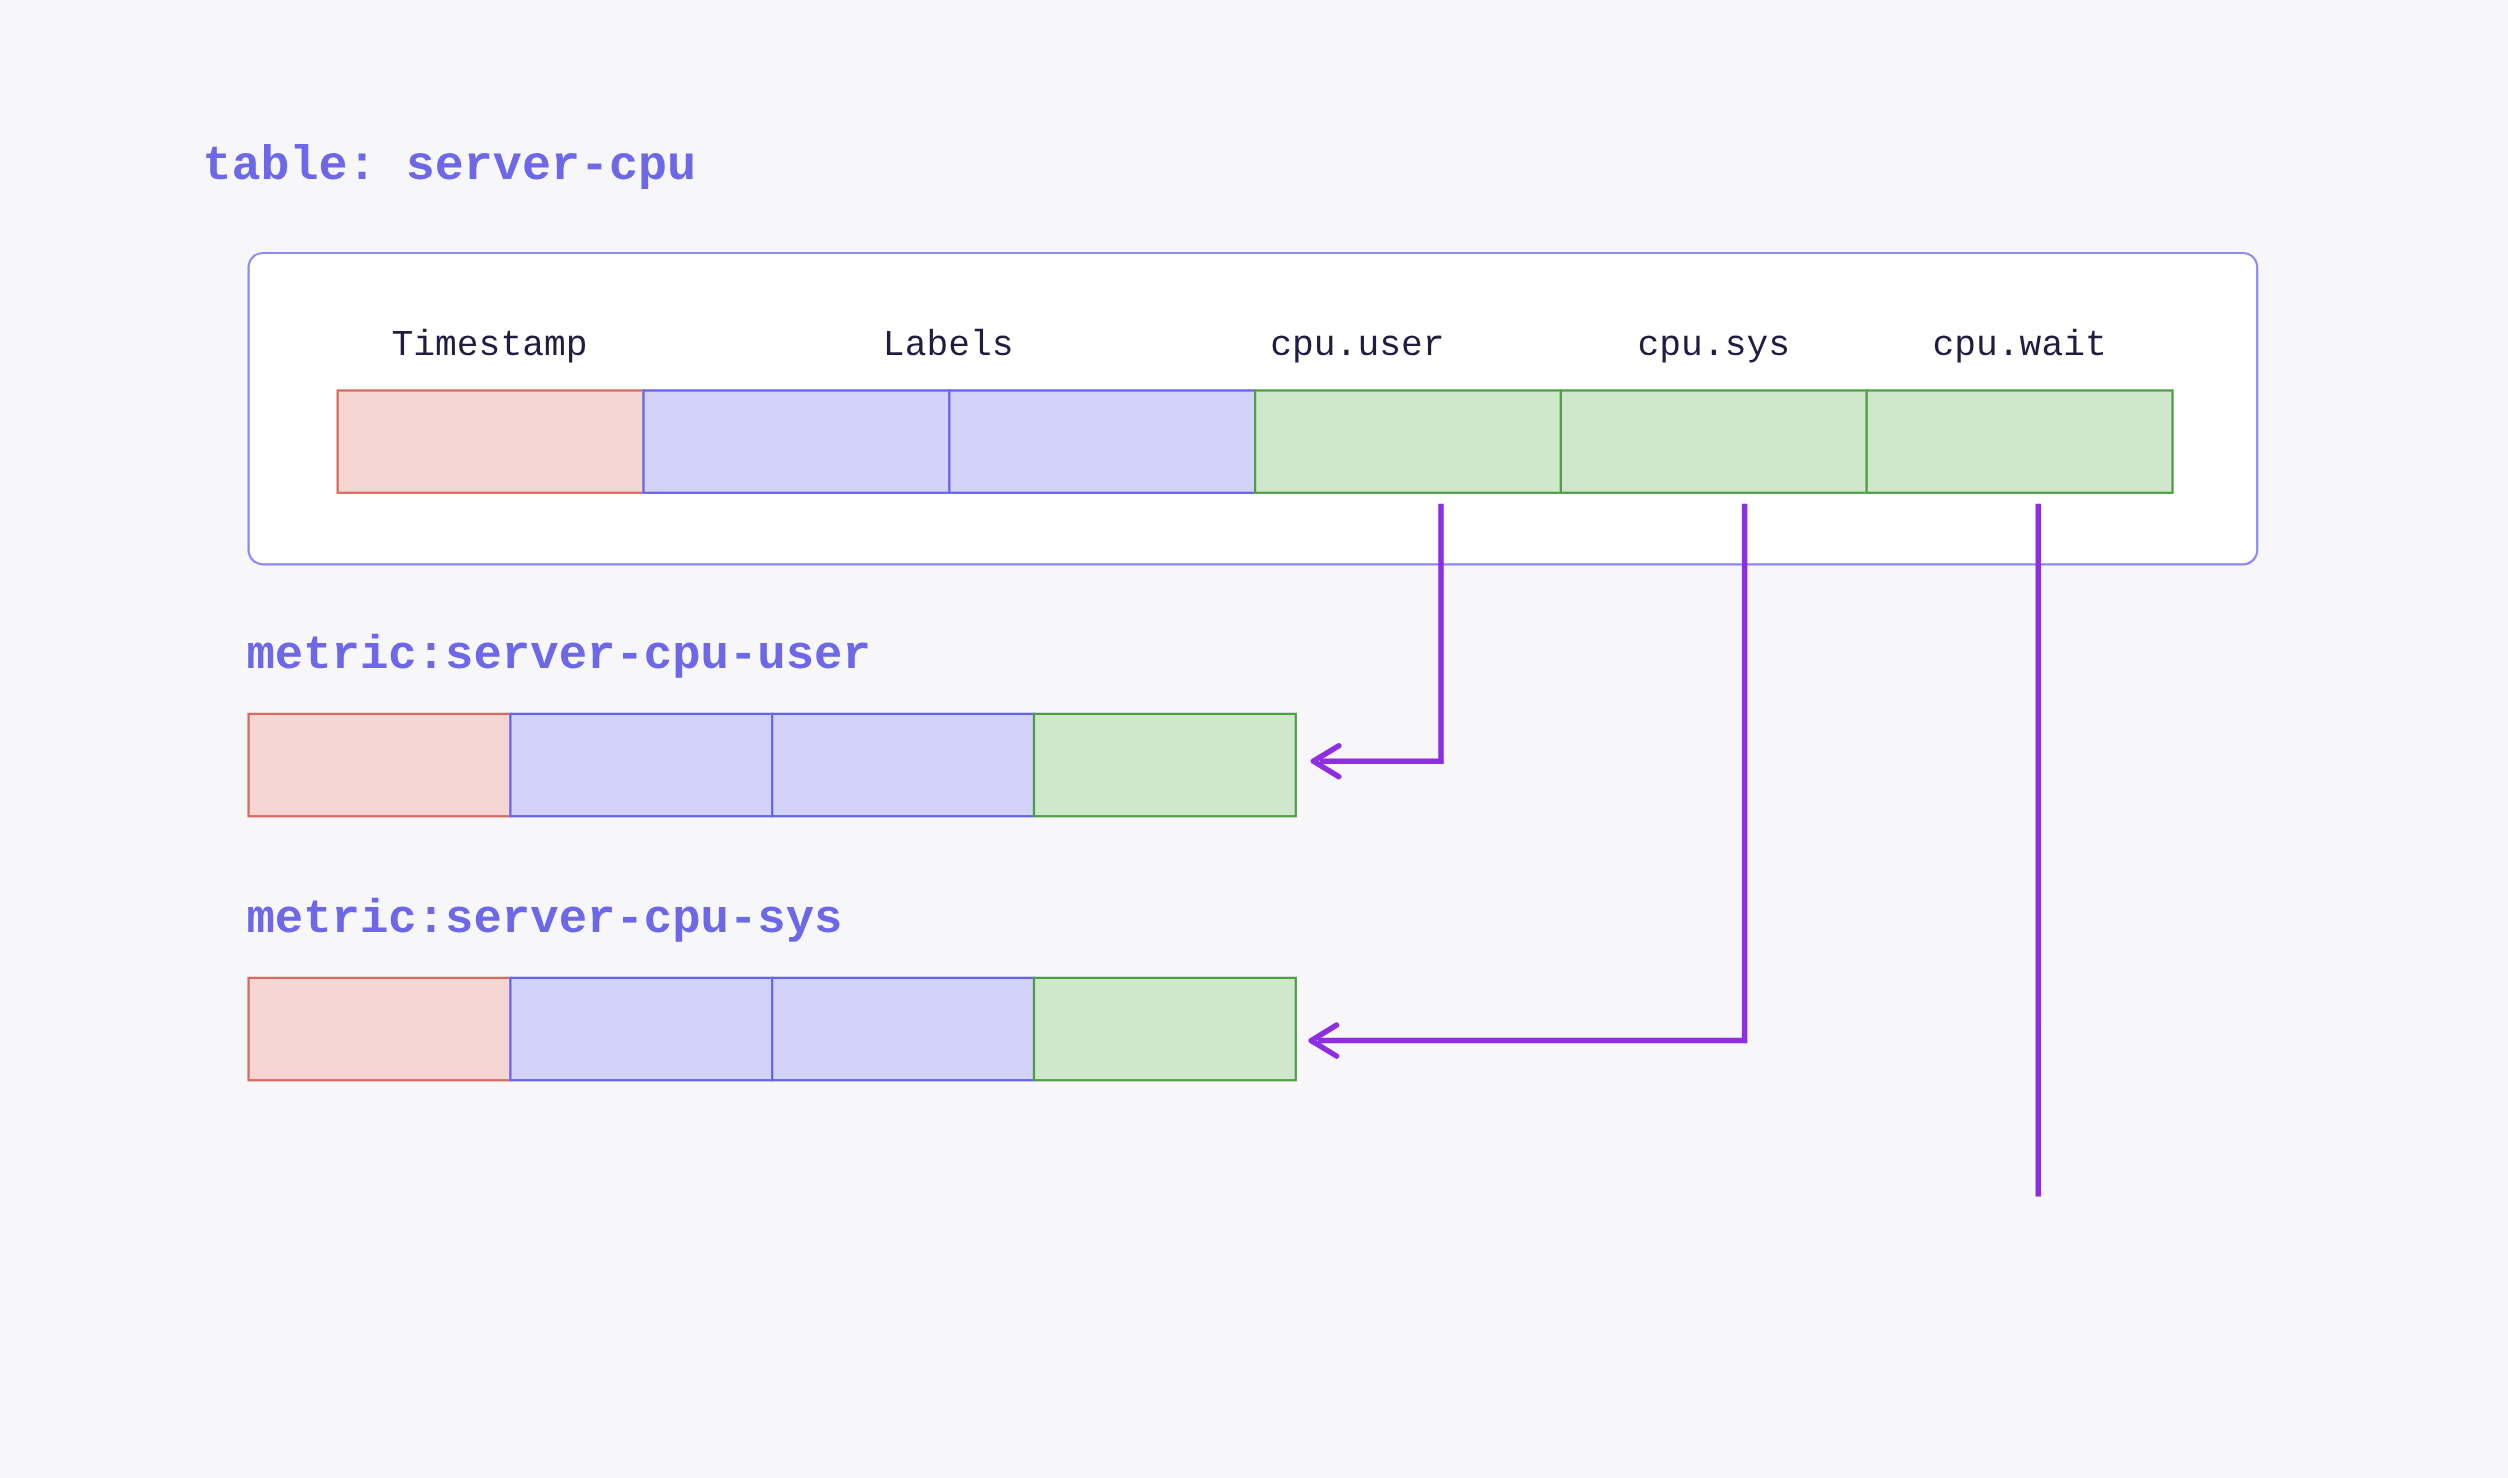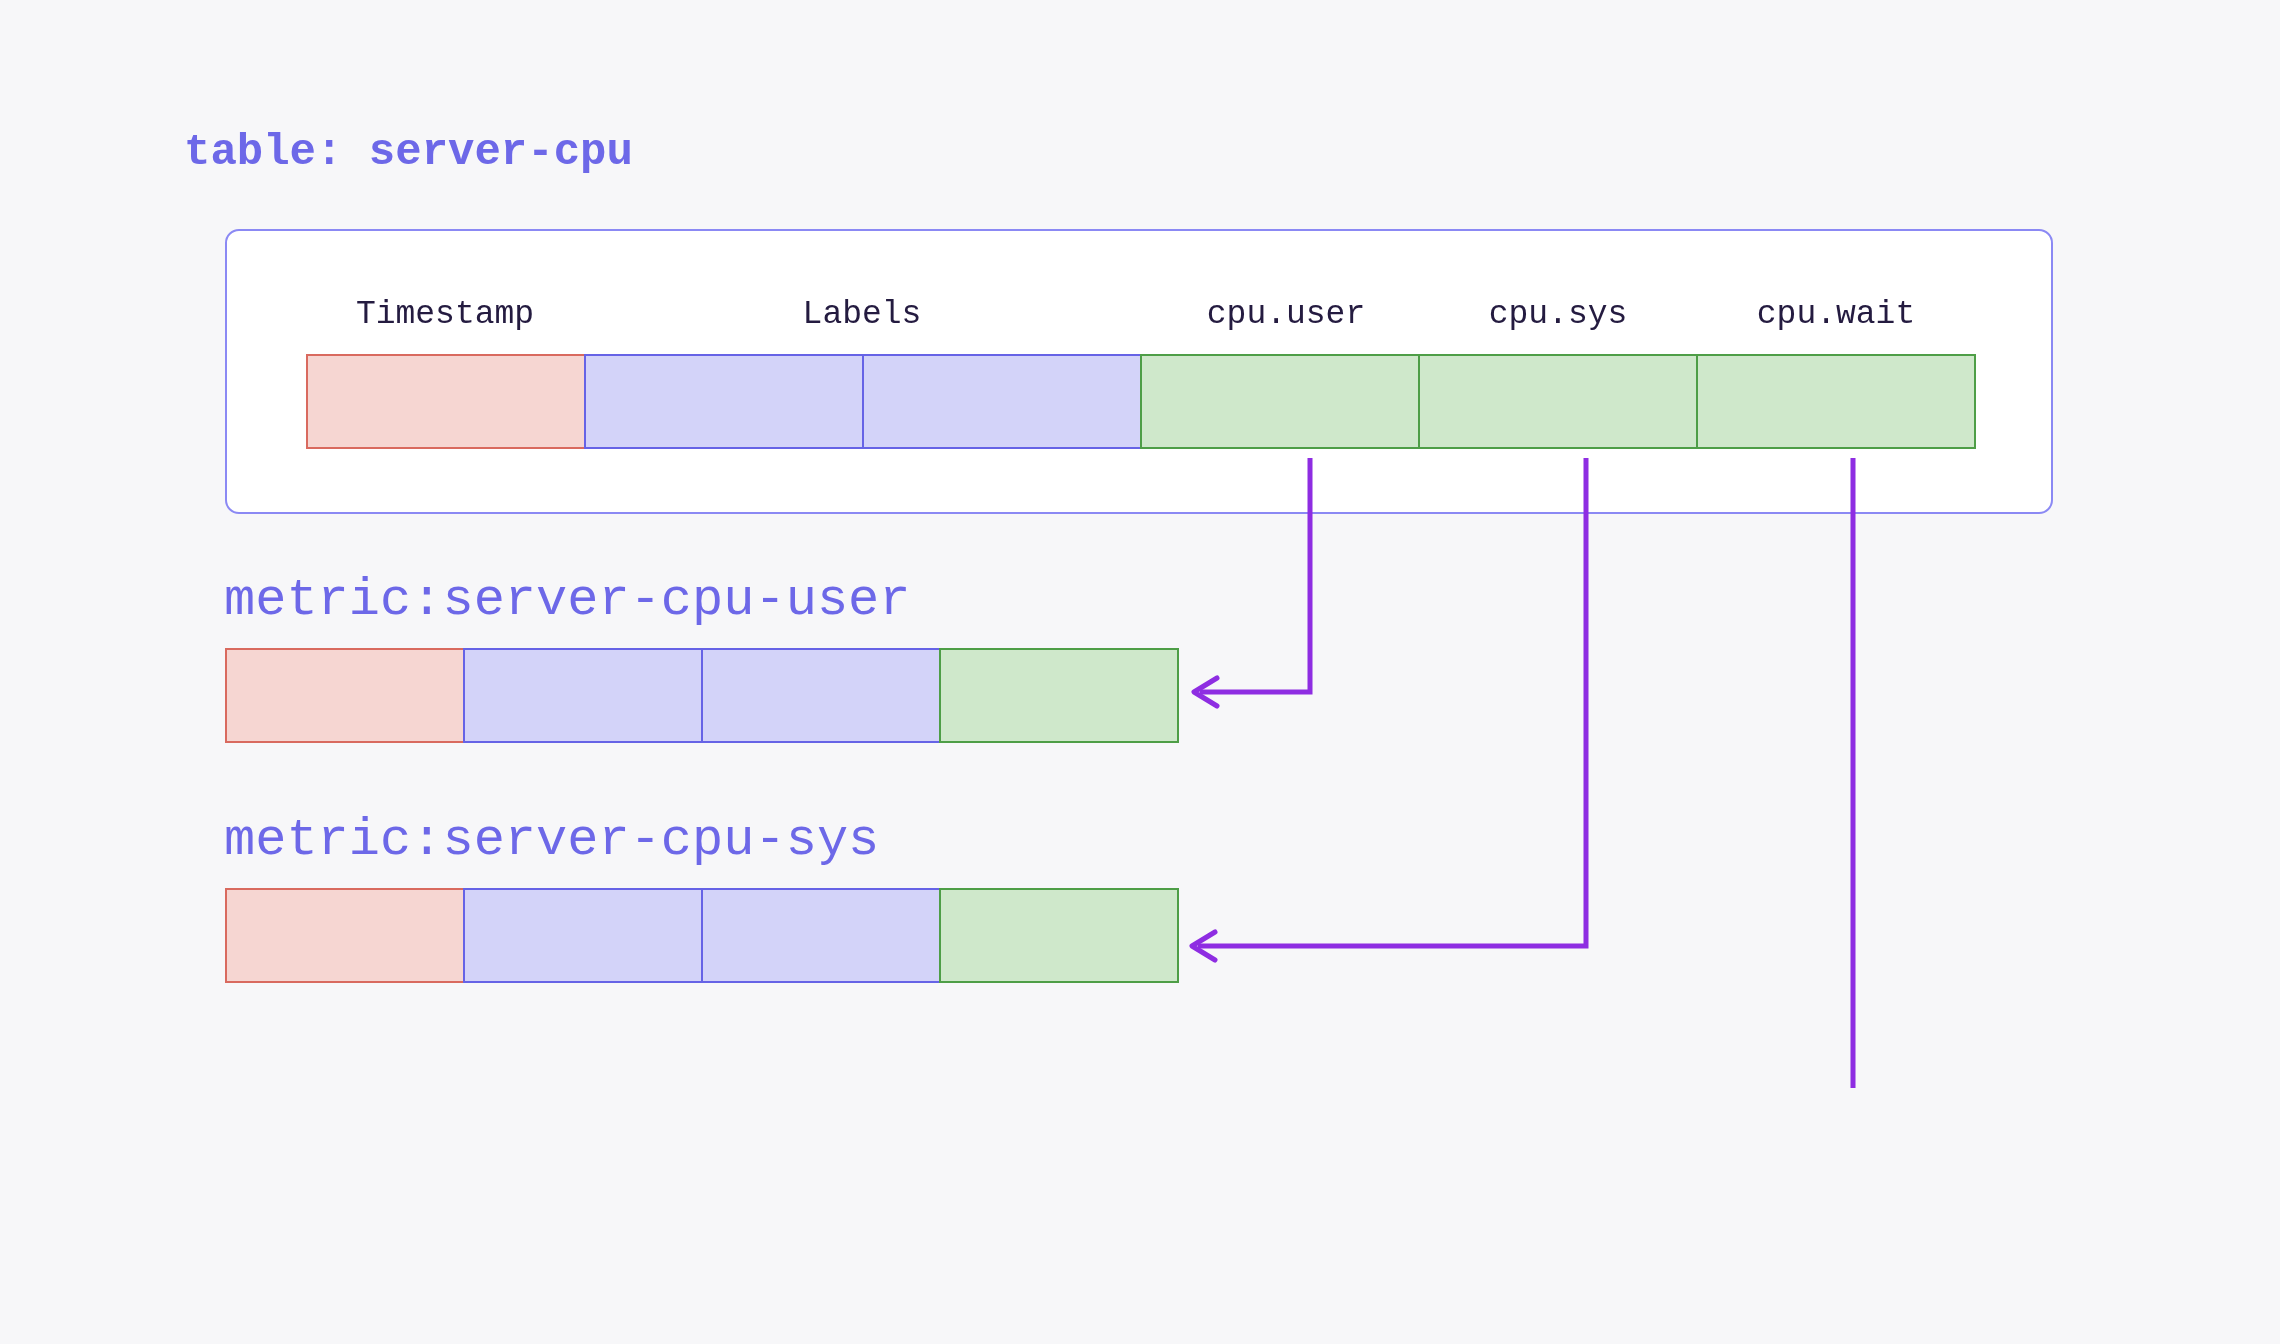--- a/index.html
+++ b/index.html
@@ -39,42 +39,42 @@
     flex:1 1 0;box-sizing:border-box;height:100%;
     border:2px solid transparent;
   }
   .row .cell + .cell{margin-left:-2px;}
   .cell.c-ts{background:var(--c-timestamp-fill,#f6d6d2);border-color:var(--c-timestamp-border,#d96a5f);}
   .cell.c-lb{background:var(--c-labels-fill,#d3d3f9);border-color:var(--c-labels-border,#6663e6);}
   .cell.c-fd{background:var(--c-field-fill,#cfe8cb);border-color:var(--c-field-border,#4e9e47);}
   .table-row{left:79px;top:123px;width:1670px;}
   .metric-label{
     position:absolute;left:224px;
-    font-size:52px;font-weight:400;line-height:1.1;
+    font-size:43px;font-weight:700;line-height:1.1;
     color:var(--c-heading-text,#6d68e8);
     white-space:pre;
   }
   .metric-row{left:225px;width:954px;}
   .arrows{position:absolute;left:0;top:0;width:2280px;height:1344px;pointer-events:none;}
   .arrows path{
     fill:none;stroke:var(--c-arrow,#8e2de2);stroke-width:5px;
   }
   .arrows path.head{stroke-linecap:round;stroke-linejoin:round;}
 </style>
 </head>
 <body>
 
 <div class="canvas">
 
   <div class="title">table: server-cpu</div>
 
   <div class="table-box">
     <span class="hdr" style="left:218px">Timestamp</span>
     <span class="hdr" style="left:635px">Labels</span>
-    <span class="hdr" style="left:1059px">cpu.user</span>
+    <span class="hdr" style="left:1007px">cpu.user</span>
     <span class="hdr" style="left:1331px">cpu.sys</span>
     <span class="hdr" style="left:1609px">cpu.wait</span>
 
     <div class="row table-row">
       <div class="cell c-ts"></div>
       <div class="cell c-lb"></div>
       <div class="cell c-lb"></div>
       <div class="cell c-fd"></div>
       <div class="cell c-fd"></div>
       <div class="cell c-fd"></div>

